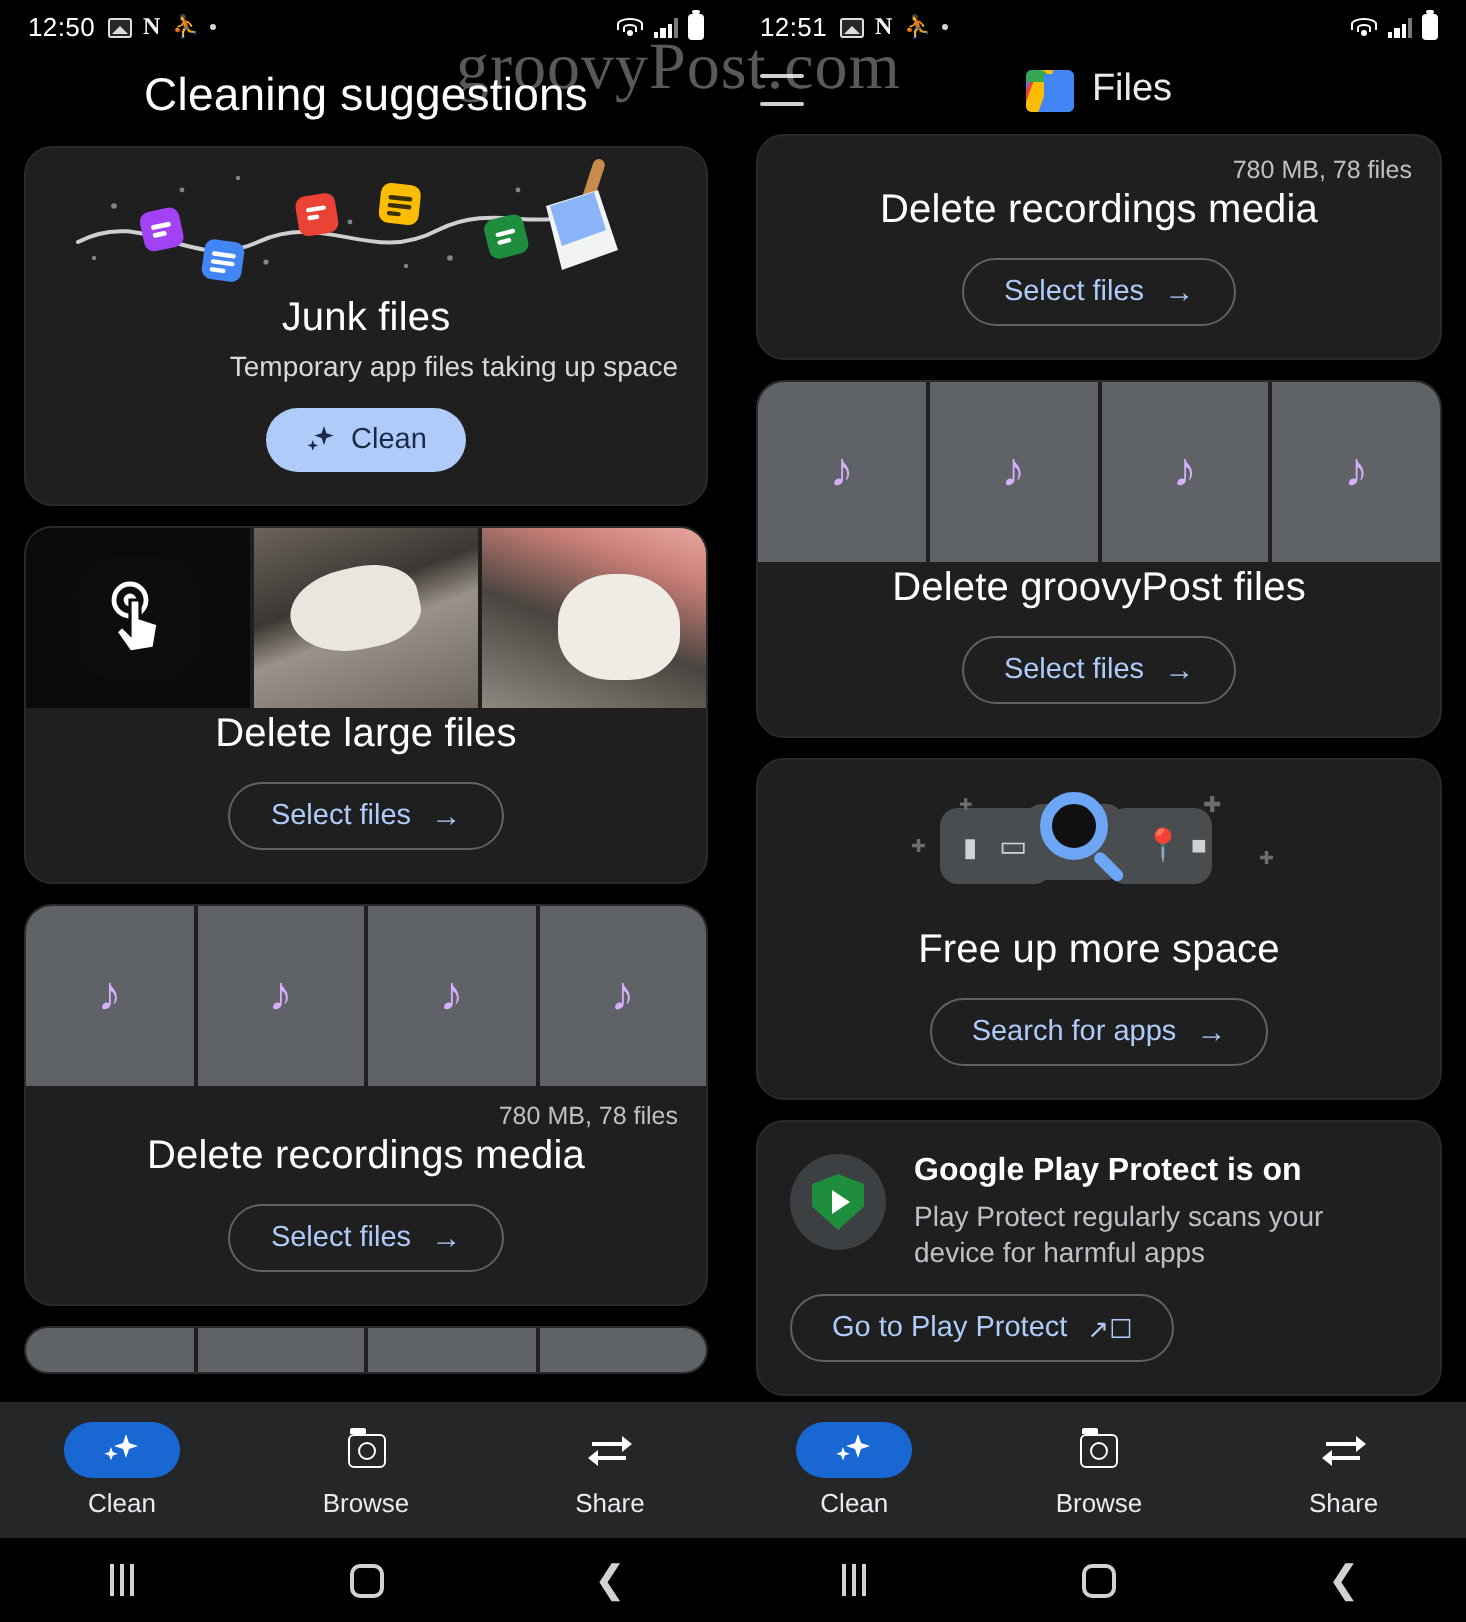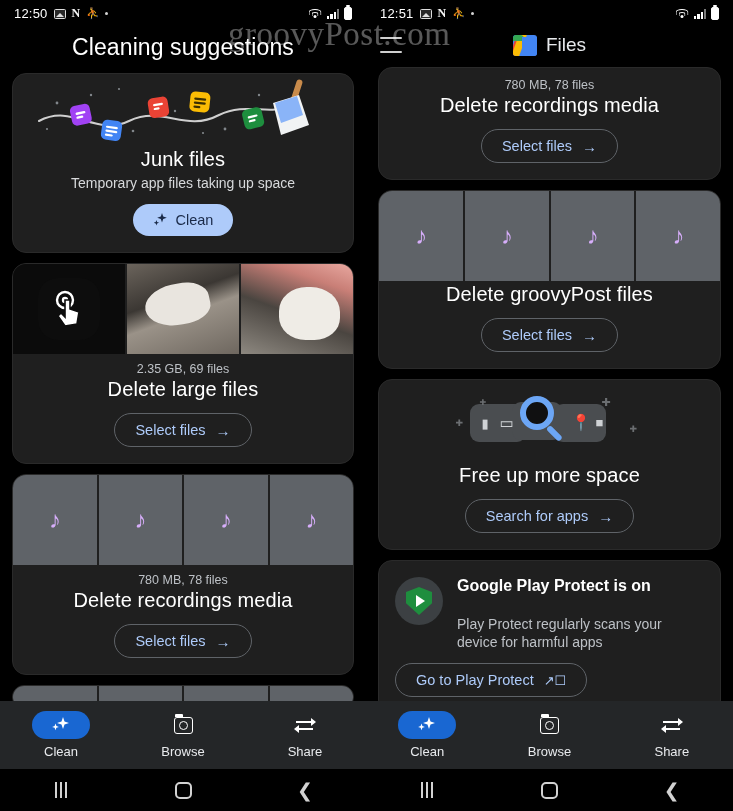--- a/index.html
+++ b/index.html
@@ -63,21 +63,21 @@
   
   .content { padding:0 12px; }
   .card {
     background:#1f1f1f; border-radius:14px; margin-bottom:10px; overflow:hidden;
     border:1px solid #2a2a2a;
   }
 
   .illus { height:72px; display:flex; align-items:center; justify-content:center; position:relative; }
 
   .card-body { padding:2px 14px 16px; text-align:center; }
-  .card-meta { color:#bdc1c6; font-size:12.5px; margin:6px 0 2px; }
+  .card-meta { color:#bdc1c6; font-size:12.5px; margin:6px 0 2px;text-align:right; }
   .card-title { color:#fff; font-size:20px; font-weight:400; letter-spacing:.1px; margin-bottom:12px; }
 
   .btn-filled {
     display:inline-flex; align-items:center; gap:7px;
     background:#AECBFA; color:#1a2a48; border:none; border-radius:20px;
     padding:8px 20px; font-size:14.5px; cursor:pointer; font-family:inherit;
   }
   .btn-outline {
     display:inline-flex; align-items:center; gap:10px;
     background:transparent; color:#AECBFA; border:1px solid #5f6368; border-radius:20px;
@@ -107,21 +107,21 @@
   .si-mag .ring { position:absolute; width:34px;height:34px;border:6px solid #6CA6F5;border-radius:50%; background:#101011;}
   .si-mag .handle { position:absolute; left:28px; top:28px; width:18px; height:6px; background:#6CA6F5; border-radius:3px; transform:rotate(45deg); transform-origin:left center;}
   .spark { position:absolute; color:#6b6e71; font-size:9px; }
 
   
   .pp-row { display:flex; gap:14px; align-items:flex-start; padding:16px 16px 0; }
   .pp-icon { width:48px;height:48px;border-radius:50%;background:#3c4043;display:flex;align-items:center;justify-content:center;flex:0 0 48px; }
   .shield { width:26px;height:28px;background:#1E8E3E;clip-path:polygon(50% 0,100% 18%,100% 58%,50% 100%,0 58%,0 18%); display:flex;align-items:center;justify-content:center; }
   .shield:after{content:"";width:0;height:0;border-left:9px solid #fff;border-top:6px solid transparent;border-bottom:6px solid transparent;margin-left:3px;}
   .pp-text { text-align:left; }
-  .pp-title { color:#fff; font-size:16px; font-weight:700; margin-bottom:20px; }
+  .pp-title { color:#fff; font-size:16px; font-weight:700; margin-bottom:4px; }
   .pp-sub { color:#bdc1c6; font-size:14px; line-height:1.3; }
   .pp-action { padding:12px 16px 16px; text-align:left; }
   .ext-ic { font-size:13px; }
 
   
   .bottombar { position:absolute; left:0; right:0; bottom:42px; height:68px; background:#242628; display:flex; align-items:center; }
   .navitem { flex:1; display:flex; flex-direction:column; align-items:center; gap:5px; cursor:pointer; }
   .navpill { width:58px; height:28px; border-radius:14px; display:flex; align-items:center; justify-content:center; }
   .navpill.active { background:#1967D2; }
   .navlabel { color:#e8eaed; font-size:13px; }
@@ -258,21 +258,20 @@
                 <circle cx="14" cy="10" r="8" fill="none" stroke="#fff" stroke-width="2.4"></circle>
                 <circle cx="14" cy="10" r="3.2" fill="#fff"></circle>
                 <path d="M14 10 L14 27 L10 23 L7 26 L14 36 L26 34 L28 22 L19 19 L19 10 Z" fill="#fff" stroke="#0d0d0d" stroke-width="1.6"></path>
               </svg>
             </div>
           </div>
           <div class="thumb dog1"></div>
           <div class="thumb dog2"></div>
         </div>
         <div class="card-body">
-          <div class="card-meta">2.35 GB, 69 files</div>
           <div class="card-title">Delete large files</div>
           <button class="btn-outline">
             <span>Select files</span>
             <span class="arrow">→</span>
           </button>
         </div>
       </div>
 
       <div class="card">
         <div class="thumbs">

